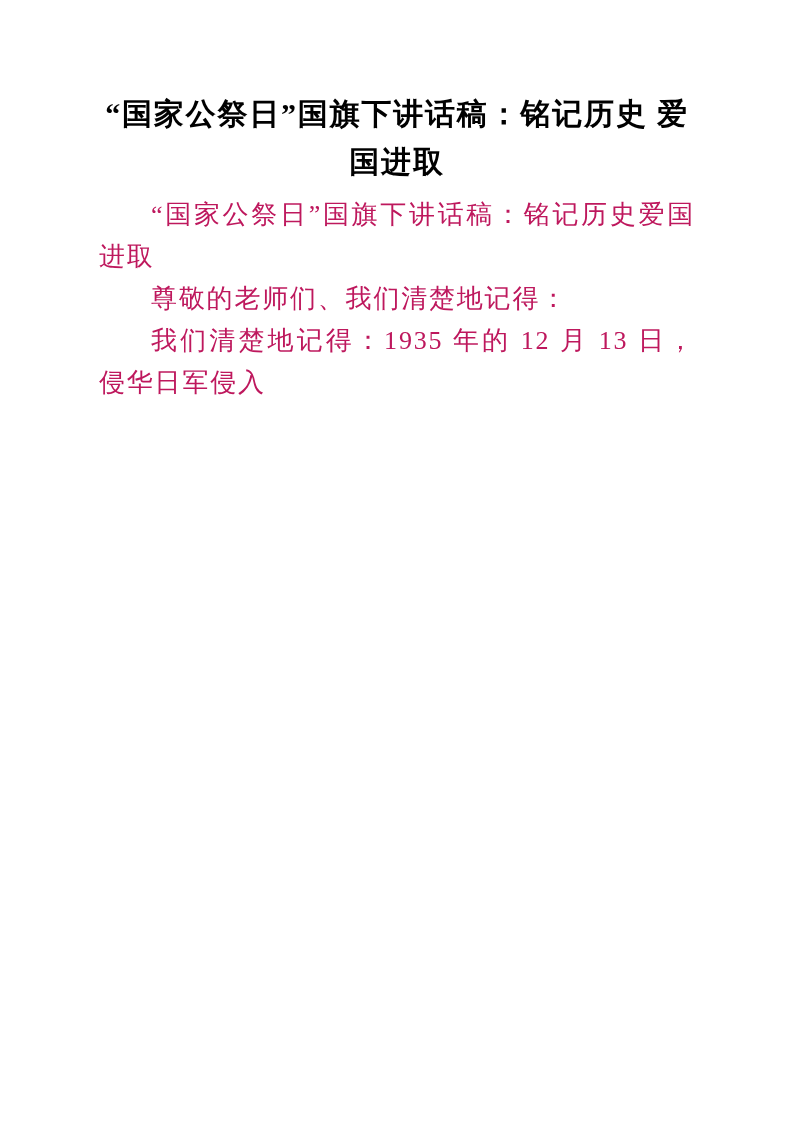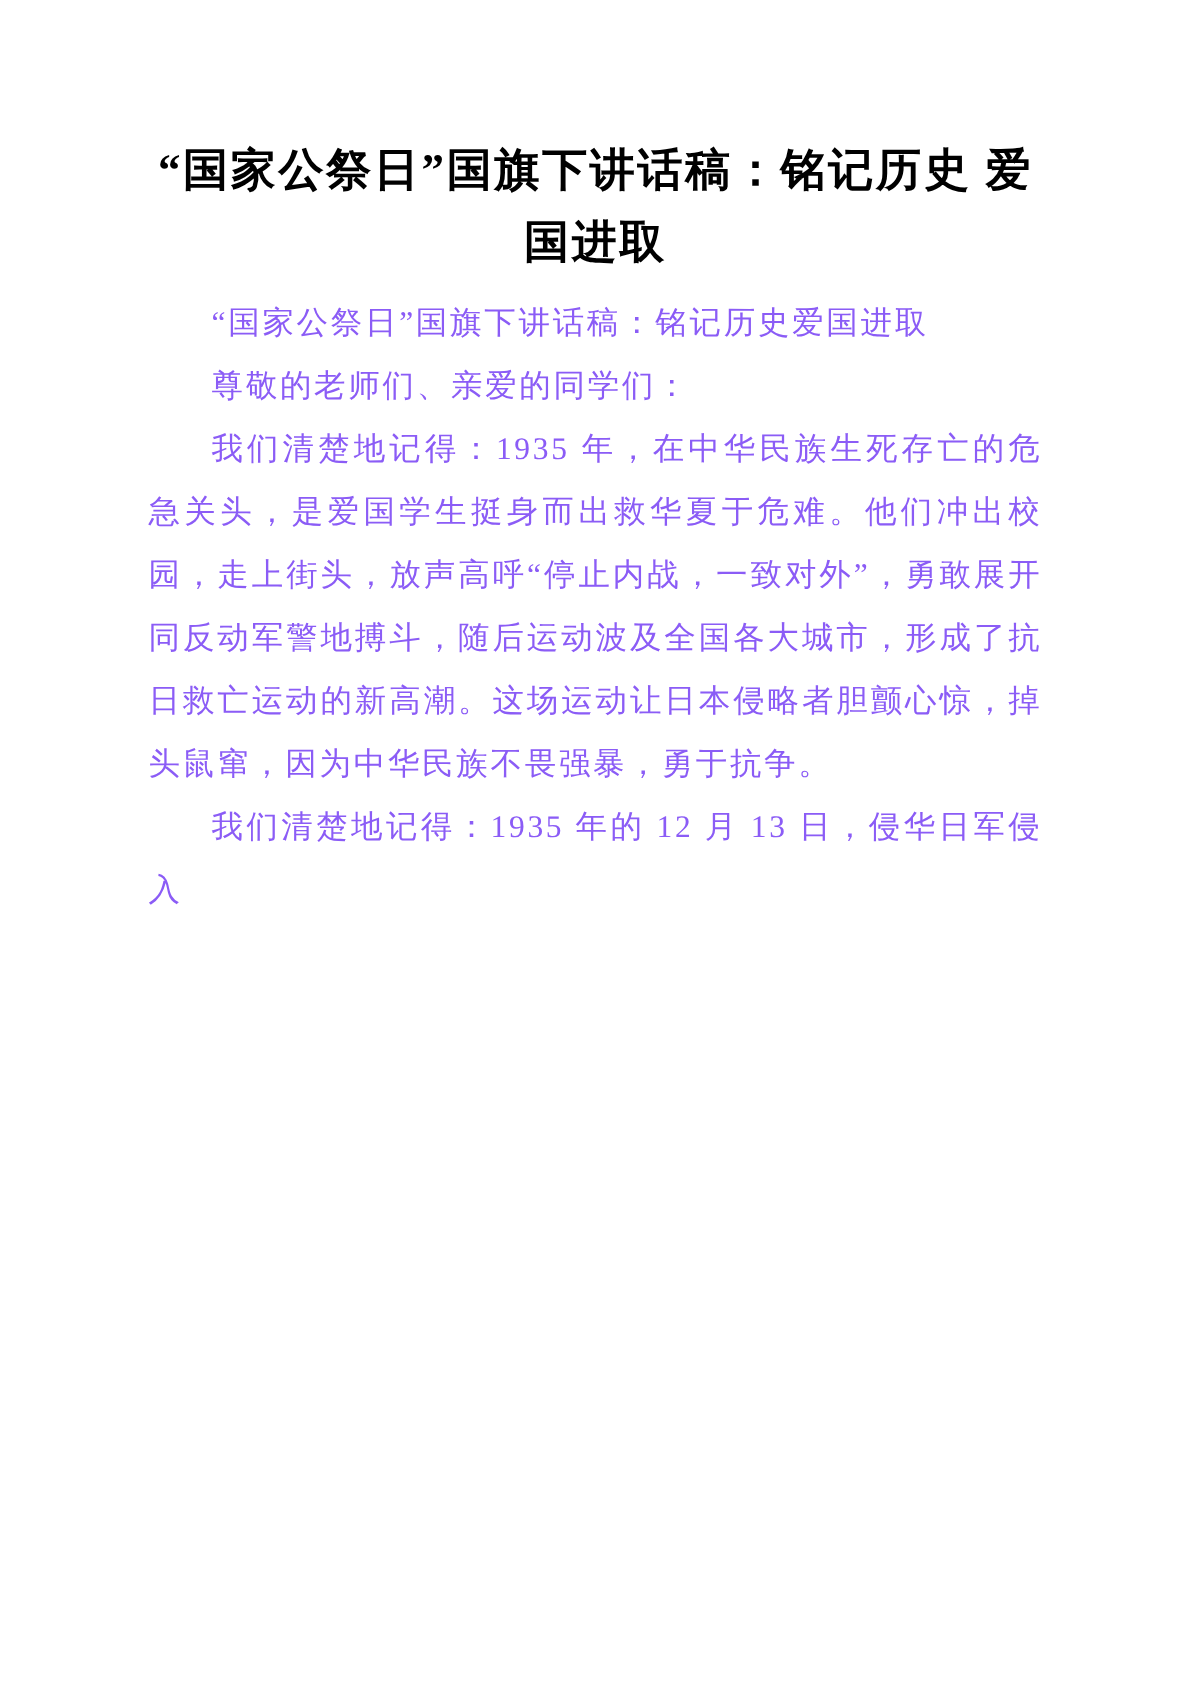--- a/index.html
+++ b/index.html
@@ -23,34 +23,33 @@
       font-size: 30px;
       line-height: 48px;
       font-weight: bold;
       text-align: center;
       letter-spacing: 1.8px;
       color: #000000;
       font-family: "Liberation Serif", "DejaVu Serif", serif;
     }
     .doc-body p {
       margin: 0;
-      font-size: 21px;
+      font-size: 26px;
       line-height: 42px;
       letter-spacing: 1.8px;
       text-align: justify;
       text-indent: 2em;
-      color: #8b5cf6;
+      color: #be185d;
       word-break: break-all;
     }
   </style>
 </head>
 <body>
 
 <div class="page">
   <h1 class="doc-title">“国家公祭日”国旗下讲话稿：铭记历史 爱国进取</h1>
 
   <div class="doc-body">
     <p>“国家公祭日”国旗下讲话稿：铭记历史爱国进取</p>
-    <p>尊敬的老师们、亲爱的同学们：</p>
-    <p>我们清楚地记得：1935 年，在中华民族生死存亡的危急关头，是爱国学生挺身而出救华夏于危难。他们冲出校园，走上街头，放声高呼“停止内战，一致对外”，勇敢展开同反动军警地搏斗，随后运动波及全国各大城市，形成了抗日救亡运动的新高潮。这场运动让日本侵略者胆颤心惊，掉头鼠窜，因为中华民族不畏强暴，勇于抗争。</p>
+    <p>尊敬的老师们、我们清楚地记得：</p>
     <p>我们清楚地记得：1935 年的 12 月 13 日，侵华日军侵入</p>
   </div>
 </div>
 
 </body></html>

